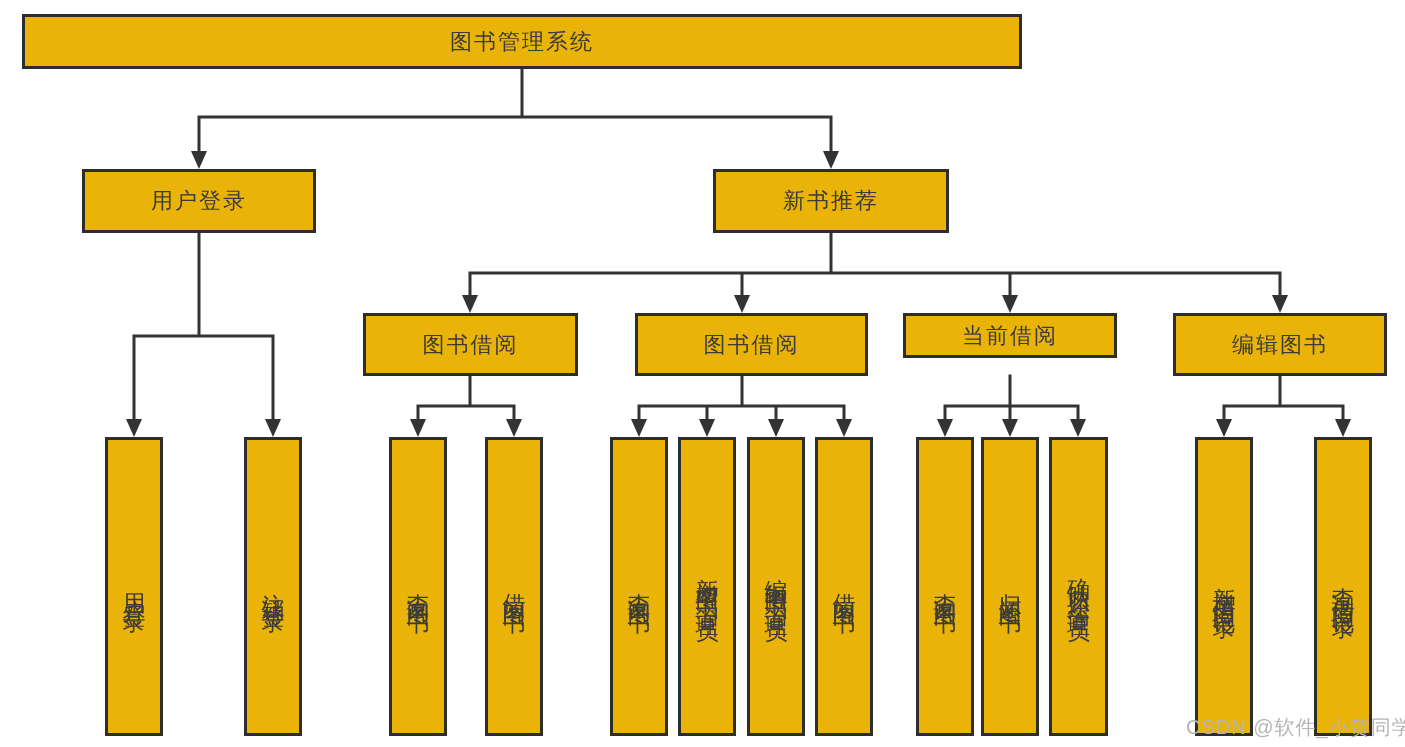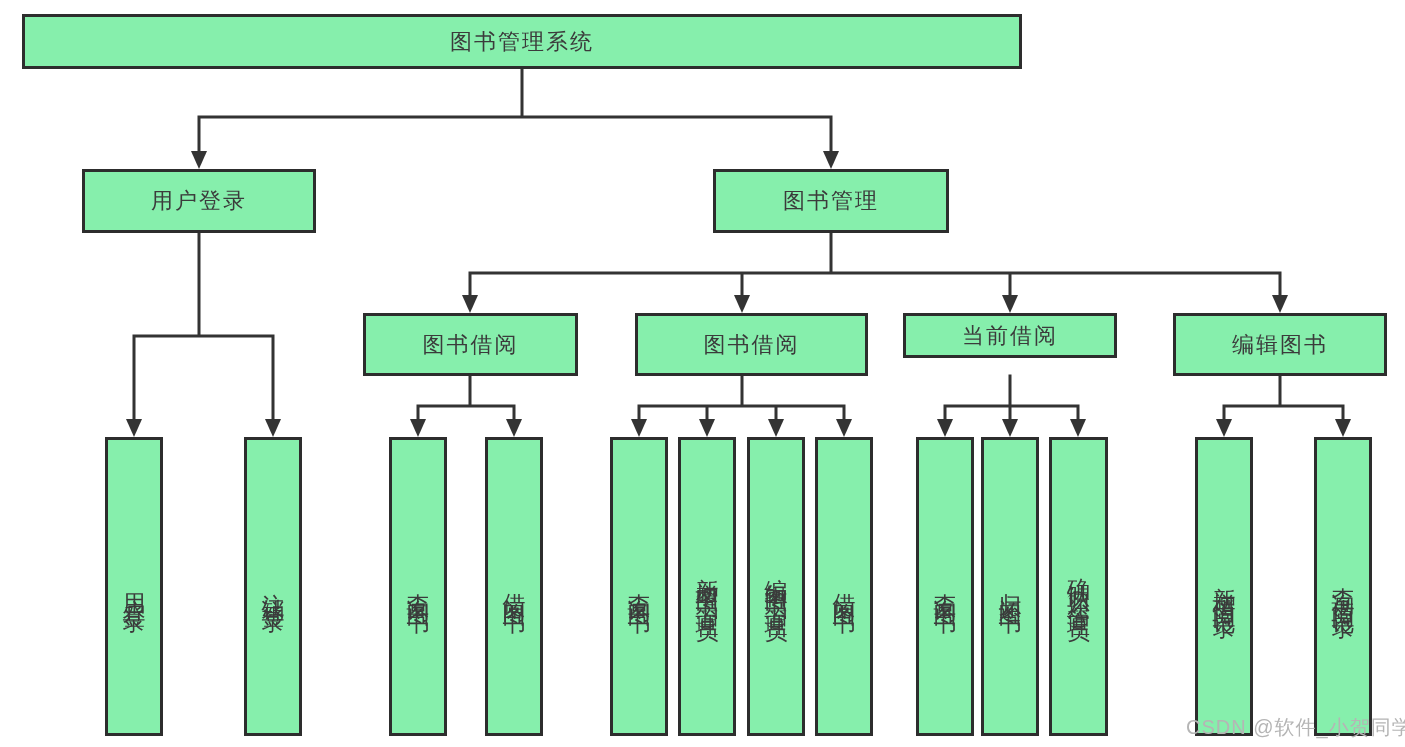--- a/index.html
+++ b/index.html
@@ -1,21 +1,21 @@
 <!DOCTYPE html>
 <html><head>
 <meta charset="utf-8">
 <style>
   html,body{margin:0;padding:0;background:#ffffff;}
   .canvas{
     position:relative;width:1405px;height:747px;background:#ffffff;overflow:hidden;
     font-family:"Liberation Sans","DejaVu Sans",sans-serif;color:#3b3b3b;
   }
   .box{
-    position:absolute;box-sizing:border-box;border:3px solid #2d2d2d;background:#86efac;
+    position:absolute;box-sizing:border-box;border:3px solid #2d2d2d;background:#eab308;
     display:flex;align-items:center;justify-content:center;z-index:2;
   }
   .box-h{font-size:22px;letter-spacing:2px;white-space:nowrap;}
   .box-v{
     writing-mode:vertical-rl;text-orientation:mixed;
     font-size:23px;letter-spacing:6px;line-height:1;
   }
   svg.lines{position:absolute;left:0;top:0;z-index:1;}
   svg.lines path{stroke:#333333;stroke-width:3;fill:none;stroke-linecap:square;}
   svg.lines polygon{fill:#333333;stroke:none;}
@@ -58,21 +58,21 @@
     <polygon points="937,419 953,419 945,437"></polygon>
     <polygon points="1002,419 1018,419 1010,437"></polygon>
     <polygon points="1070,419 1086,419 1078,437"></polygon>
     <polygon points="1216,419 1232,419 1224,437"></polygon>
     <polygon points="1335,419 1351,419 1343,437"></polygon>
   </svg>
 
   <div class="box box-h" style="left:22px;top:14px;width:1000px;height:55px;">图书管理系统</div>
 
   <div class="box box-h" style="left:82px;top:169px;width:234px;height:64px;">用户登录</div>
-  <div class="box box-h" style="left:713px;top:169px;width:236px;height:64px;">图书管理</div>
+  <div class="box box-h" style="left:713px;top:169px;width:236px;height:64px;">新书推荐</div>
 
   <div class="box box-h" style="left:363px;top:313px;width:215px;height:63px;">图书借阅</div>
   <div class="box box-h" style="left:635px;top:313px;width:233px;height:63px;">图书借阅</div>
   <div class="box box-h" style="left:903px;top:313px;width:214px;height:45px;">当前借阅</div>
   <div class="box box-h" style="left:1173px;top:313px;width:214px;height:63px;">编辑图书</div>
 
   <div class="box box-v" style="left:105px;top:437px;width:58px;height:299px;">用户登录</div>
   <div class="box box-v" style="left:244px;top:437px;width:58px;height:299px;">注销登录</div>
 
   <div class="box box-v" style="left:389px;top:437px;width:58px;height:299px;">查询图书</div>

